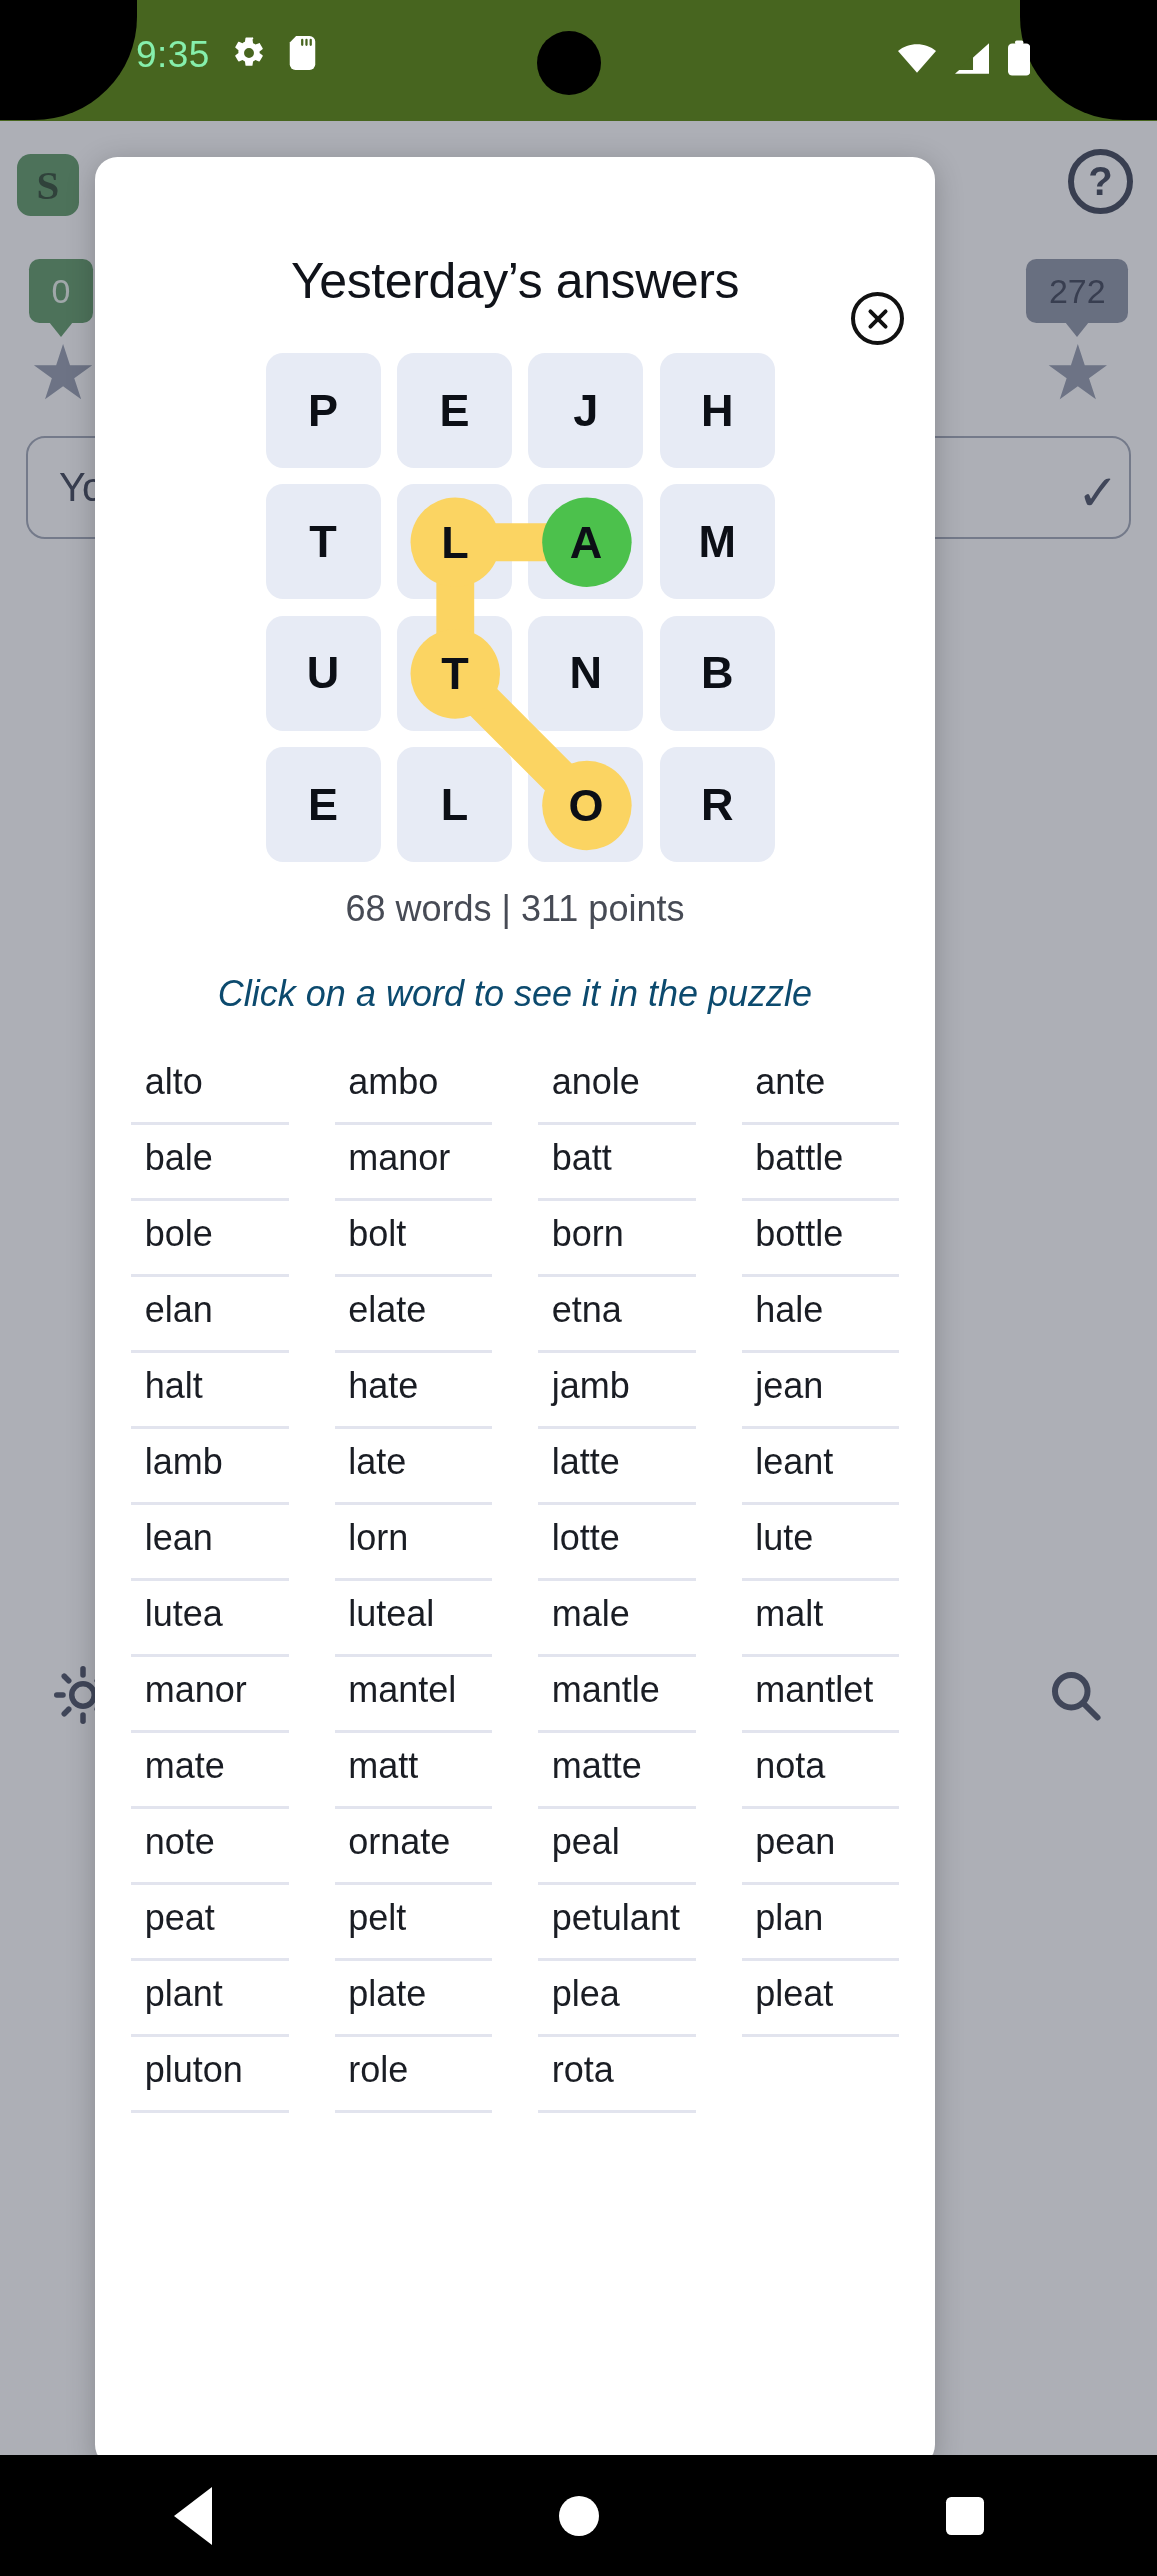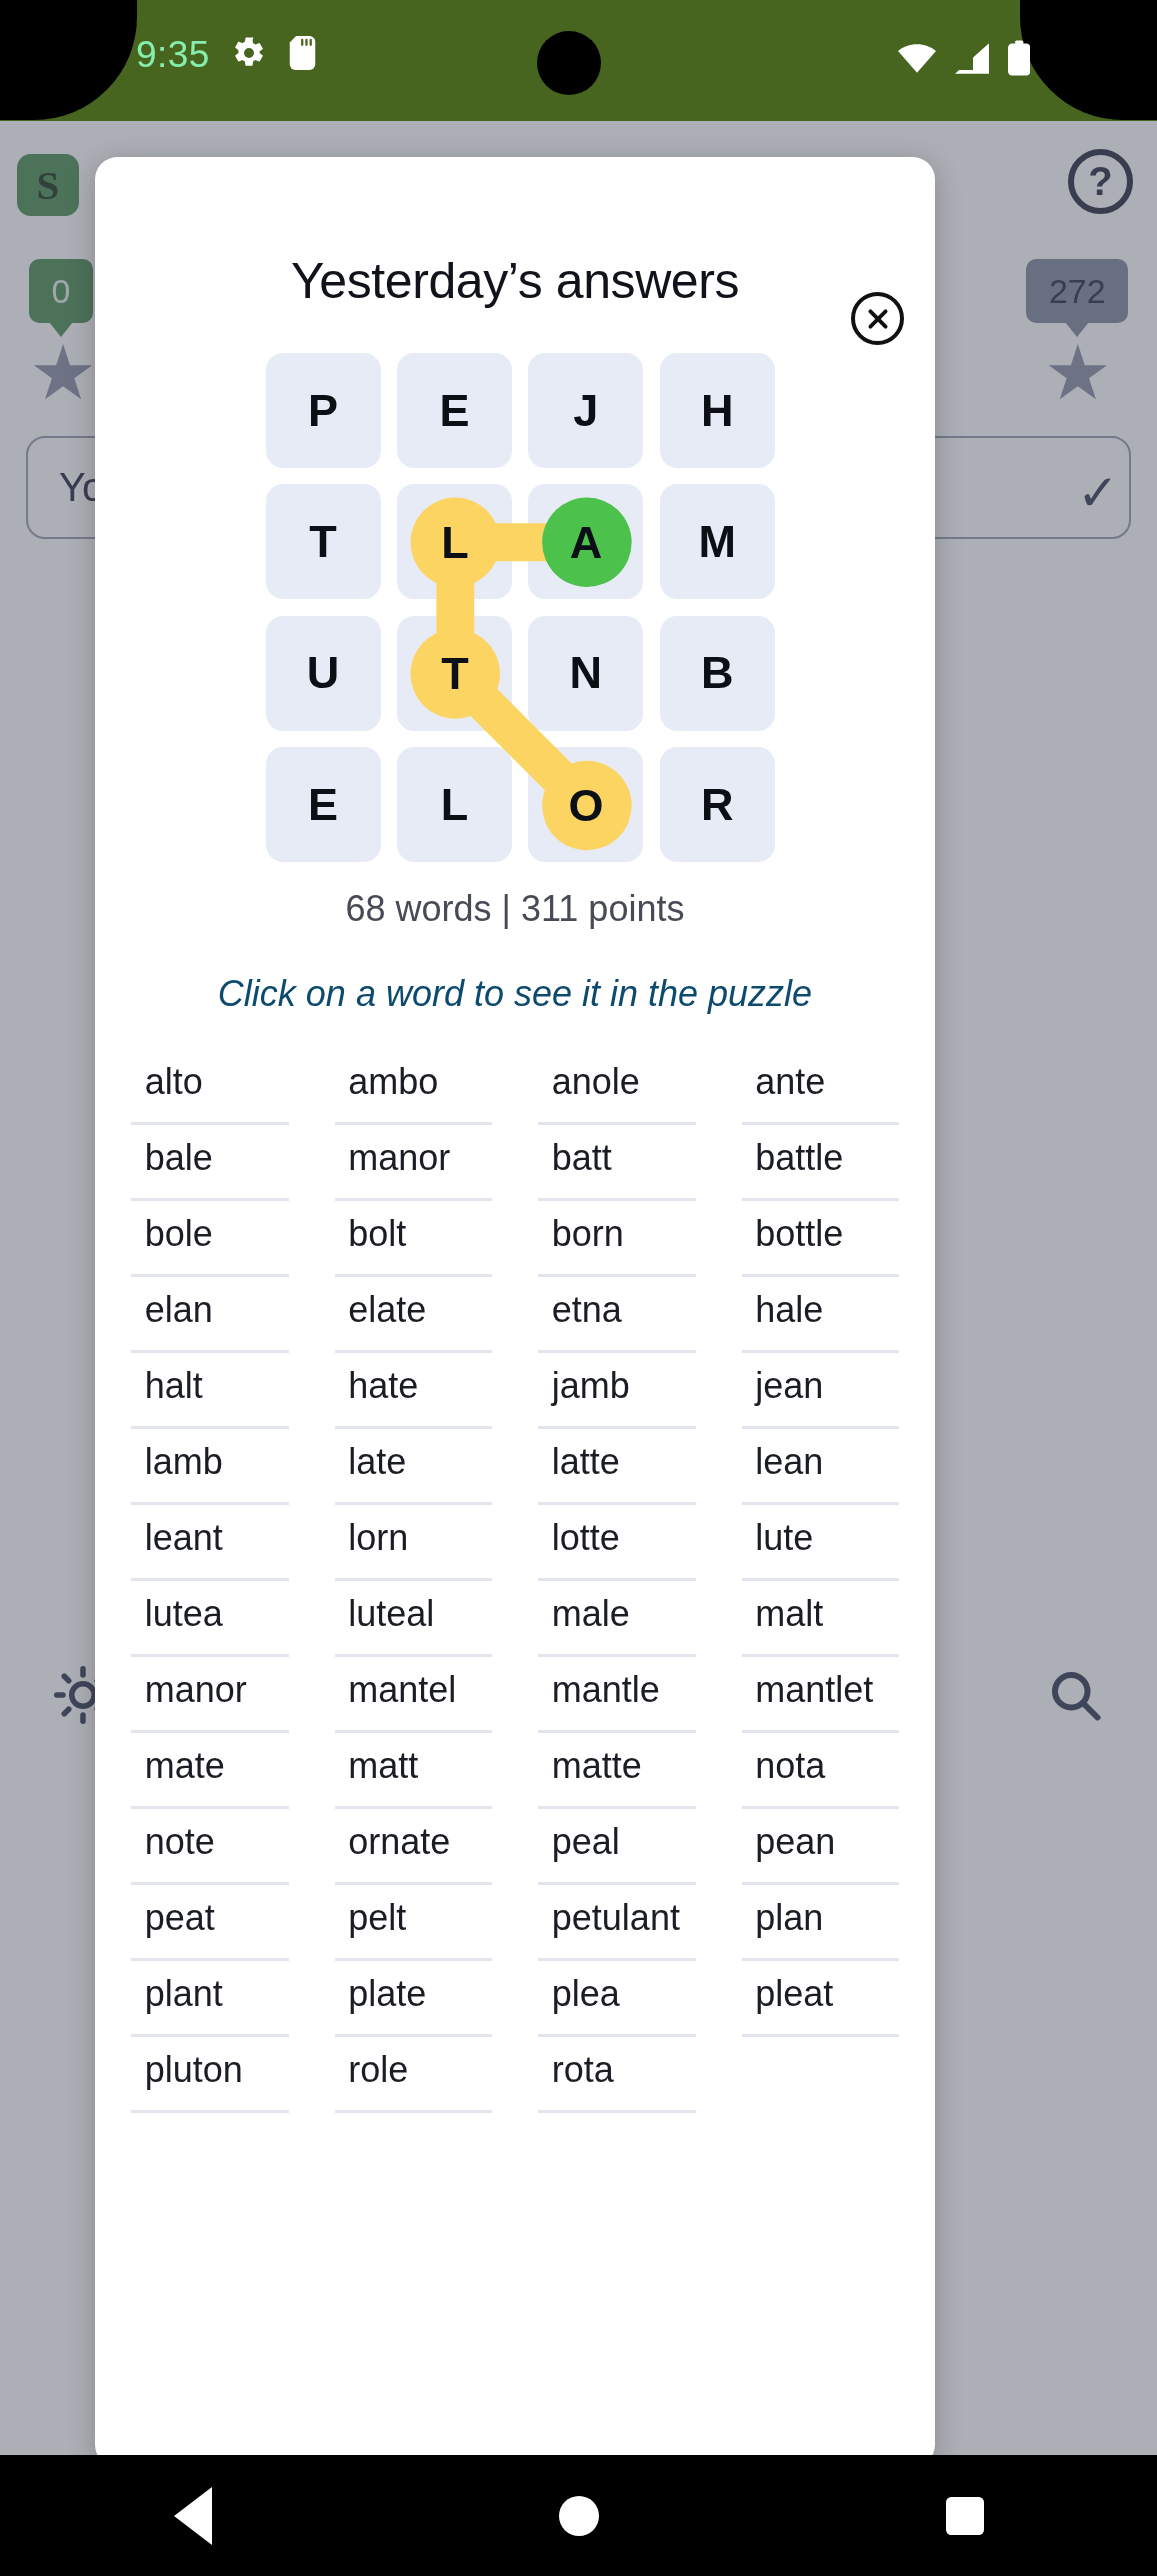--- a/index.html
+++ b/index.html
@@ -435,22 +435,22 @@
           <div class="word-cell">elate</div>
           <div class="word-cell">etna</div>
           <div class="word-cell">hale</div>
           <div class="word-cell">halt</div>
           <div class="word-cell">hate</div>
           <div class="word-cell">jamb</div>
           <div class="word-cell">jean</div>
           <div class="word-cell">lamb</div>
           <div class="word-cell">late</div>
           <div class="word-cell">latte</div>
+          <div class="word-cell">leant</div>
           <div class="word-cell">lean</div>
-          <div class="word-cell">leant</div>
           <div class="word-cell">lorn</div>
           <div class="word-cell">lotte</div>
           <div class="word-cell">lute</div>
           <div class="word-cell">lutea</div>
           <div class="word-cell">luteal</div>
           <div class="word-cell">male</div>
           <div class="word-cell">malt</div>
           <div class="word-cell">manor</div>
           <div class="word-cell">mantel</div>
           <div class="word-cell">mantle</div>

